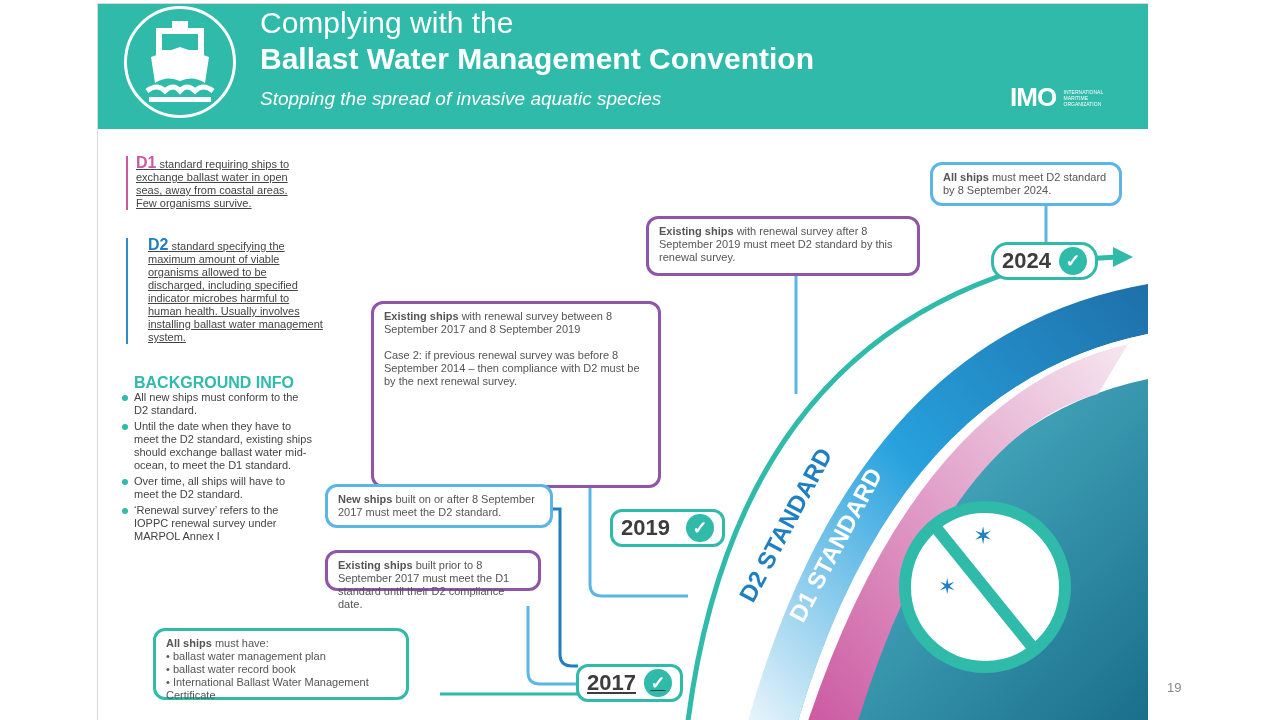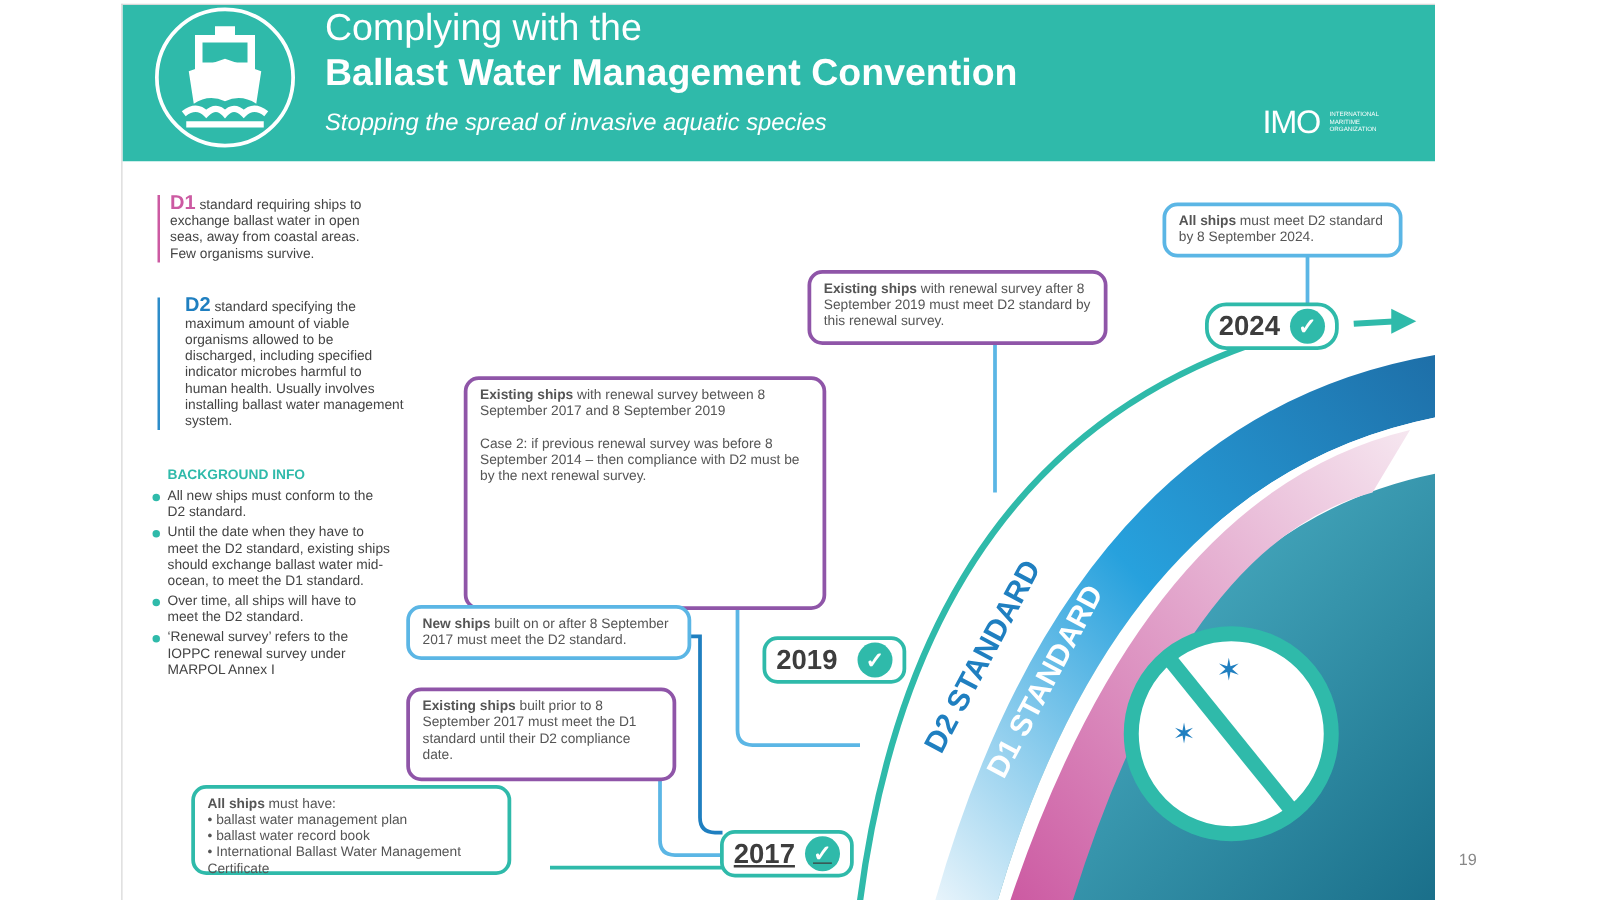--- a/index.html
+++ b/index.html
@@ -4,27 +4,27 @@
 <style>
   html,body{margin:0;padding:0;}
   body{width:1280px;height:720px;background:#ffffff;position:relative;overflow:hidden;font-family:"Liberation Sans",sans-serif;}
   .slide{position:absolute;left:97px;top:3px;width:1050px;height:717px;background:#fff;overflow:hidden;border-left:1px solid #d8d8d8;border-top:1px solid #d8d8d8;}
   .header{position:absolute;left:0;top:0;width:1050px;height:125px;background:#2fbaaa;}
   .ship-circle{position:absolute;left:26px;top:2px;width:112px;height:112px;border:3px solid #fff;border-radius:50%;box-sizing:border-box;}
   .title1{position:absolute;left:162px;top:2px;color:#fff;font-size:30px;}
   .title2{position:absolute;left:162px;top:38px;color:#fff;font-size:30px;font-weight:bold;}
   .subtitle{position:absolute;left:162px;top:84px;color:#fff;font-size:19px;font-style:italic;}
   .imo{position:absolute;left:912px;top:78px;color:#fff;}
-  .imo-big{font-size:26px;font-weight:normal;letter-spacing:-1px;display:inline-block;vertical-align:middle;}
+  .imo-big{font-size:26px;font-weight:bold;letter-spacing:-1px;display:inline-block;vertical-align:middle;}
   .imo-small{display:inline-block;vertical-align:middle;font-size:5px;line-height:6px;margin-left:3px;}
-  .side{position:absolute;font-size:11px;color:#444;line-height:13px;}
+  .side{position:absolute;font-size:11px;color:#444;line-height:13px;text-decoration:underline;}
   .d1{left:28px;top:152px;width:175px;border-left:2px solid #cc5aa2;padding-left:8px;}
   .d2{left:28px;top:234px;width:175px;border-left:2px solid #2d8cc9;padding-left:20px;}
   .dlabel{font-size:16px;font-weight:bold;}
-  .bg-title{position:absolute;left:36px;top:370px;color:#2fbaaa;font-weight:bold;font-size:11px;}
+  .bg-title{position:absolute;left:36px;top:370px;color:#2fbaaa;font-weight:bold;font-size:16px;}
   .bg-list{position:absolute;left:24px;top:387px;width:190px;margin:0;padding:0;list-style:none;font-size:11px;color:#444;line-height:13px;}
   .bg-list li{position:relative;padding-left:12px;margin-bottom:3px;}
   .bg-list li::before{content:"";position:absolute;left:0;top:4px;width:6px;height:6px;border-radius:50%;background:#2fbaaa;}
   .box{position:absolute;background:#fff;border-radius:12px;border:3px solid #5bb6e5;font-size:11px;color:#555;line-height:13px;padding:6px 10px;box-sizing:border-box;}
   .box b{color:#555;}
   .purple{border-color:#8f55a8;}
   .teal{border-color:#2fbaaa;}
   .year{position:absolute;background:#fff;border:3px solid #2fbaaa;border-radius:12px;font-size:22px;font-weight:bold;color:#3d3d3d;padding:2px 8px;box-sizing:border-box;height:38px;display:flex;align-items:center;gap:8px;}
   .check{width:28px;height:28px;border-radius:50%;background:#2fbaaa;color:#fff;font-size:18px;display:flex;align-items:center;justify-content:center;}
   .page-num{position:absolute;left:1167px;top:680px;font-size:13px;color:#888;}
@@ -103,41 +103,41 @@
     <text x="0" y="0" transform="translate(705 620) rotate(-62)" fill="#fff" font-family="Liberation Sans, sans-serif" font-size="24" font-weight="bold">D1 STANDARD</text>
     <circle cx="887" cy="583" r="80" fill="#fff" stroke="#2fbaaa" stroke-width="12"></circle>
     <line x1="835" y1="520" x2="940" y2="650" stroke="#2fbaaa" stroke-width="12"></line>
     <text x="875" y="540" fill="#1f7fc0" font-size="24">✶</text>
     <text x="840" y="590" fill="#1f7fc0" font-size="22">✶</text>
   </svg>
 
   <div class="box" style="left:832px;top:158px;width:192px;height:44px;">
     <b>All ships</b><span> must meet D2 standard by 8 September 2024.</span>
   </div>
-  <div class="box purple" style="left:548px;top:212px;width:240px;height:60px;">
+  <div class="box purple" style="left:548px;top:212px;width:274px;height:60px;">
     <b>Existing ships</b><span> with renewal survey after 8 September 2019 must meet D2 standard by this renewal survey.</span>
   </div>
   <div class="box purple" style="left:273px;top:297px;width:290px;height:187px;">
     <b>Existing ships</b><span> with renewal survey between 8 September 2017 and 8 September 2019</span>
     <div style="margin-top:13px">Case 2: if previous renewal survey was before 8 September 2014 – then compliance with D2 must be by the next renewal survey.</div>
   </div>
   <div class="box" style="left:227px;top:480px;width:228px;height:44px;">
     <b>New ships</b><span> built on or after 8 September 2017 must meet the D2 standard.</span>
   </div>
-  <div class="box purple" style="left:227px;top:546px;width:216px;height:75px;">
+  <div class="box purple" style="left:227px;top:546px;width:216px;height:41px;">
     <b>Existing ships</b><span> built prior to 8 September 2017 must meet the D1 standard until their D2 compliance date.</span>
   </div>
   <div class="box teal" style="left:55px;top:624px;width:256px;height:72px;">
     <b>All ships</b><span> must have:</span>
     <div>• <span>ballast water management plan</span></div>
     <div>• <span>ballast water record book</span></div>
     <div>• <span>International Ballast Water Management Certificate</span></div>
   </div>
 
-  <div class="year" style="left:866px;top:238px;border-radius:17px;">
+  <div class="year" style="left:893px;top:238px;border-radius:17px;">
     <span>2024</span>
       <span class="check">✓</span>
   </div>
   <div class="year" style="left:512px;top:505px;gap:16px;">
     <span>2019</span>
       <span class="check">✓</span>
   </div>
   <div class="year" style="left:478px;top:660px;text-decoration:underline;">
     <span>2017</span>
       <span class="check">✓</span>

